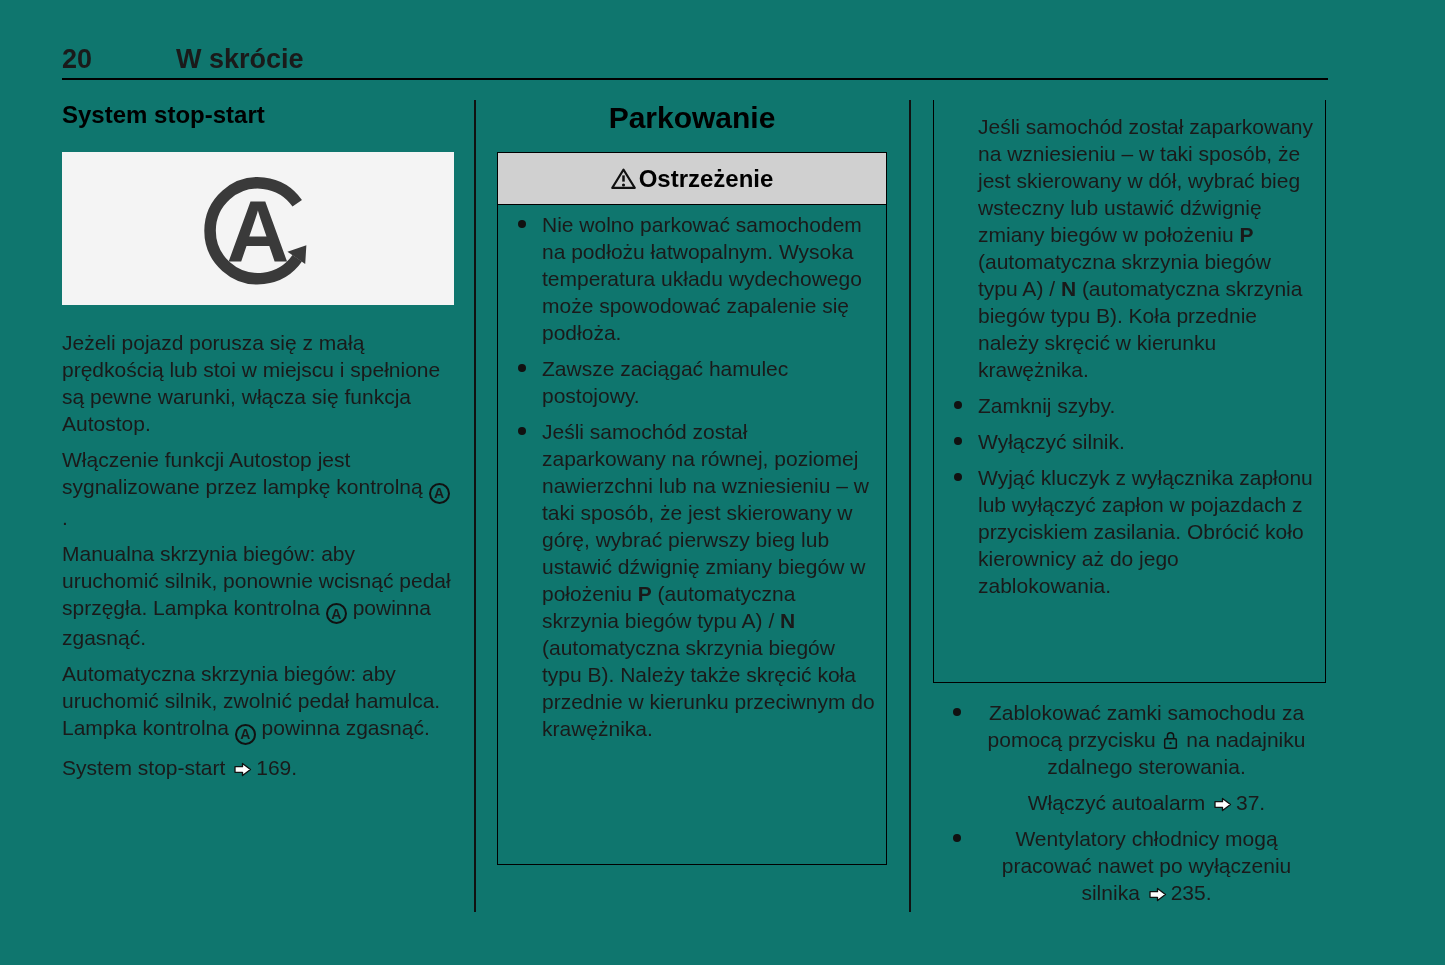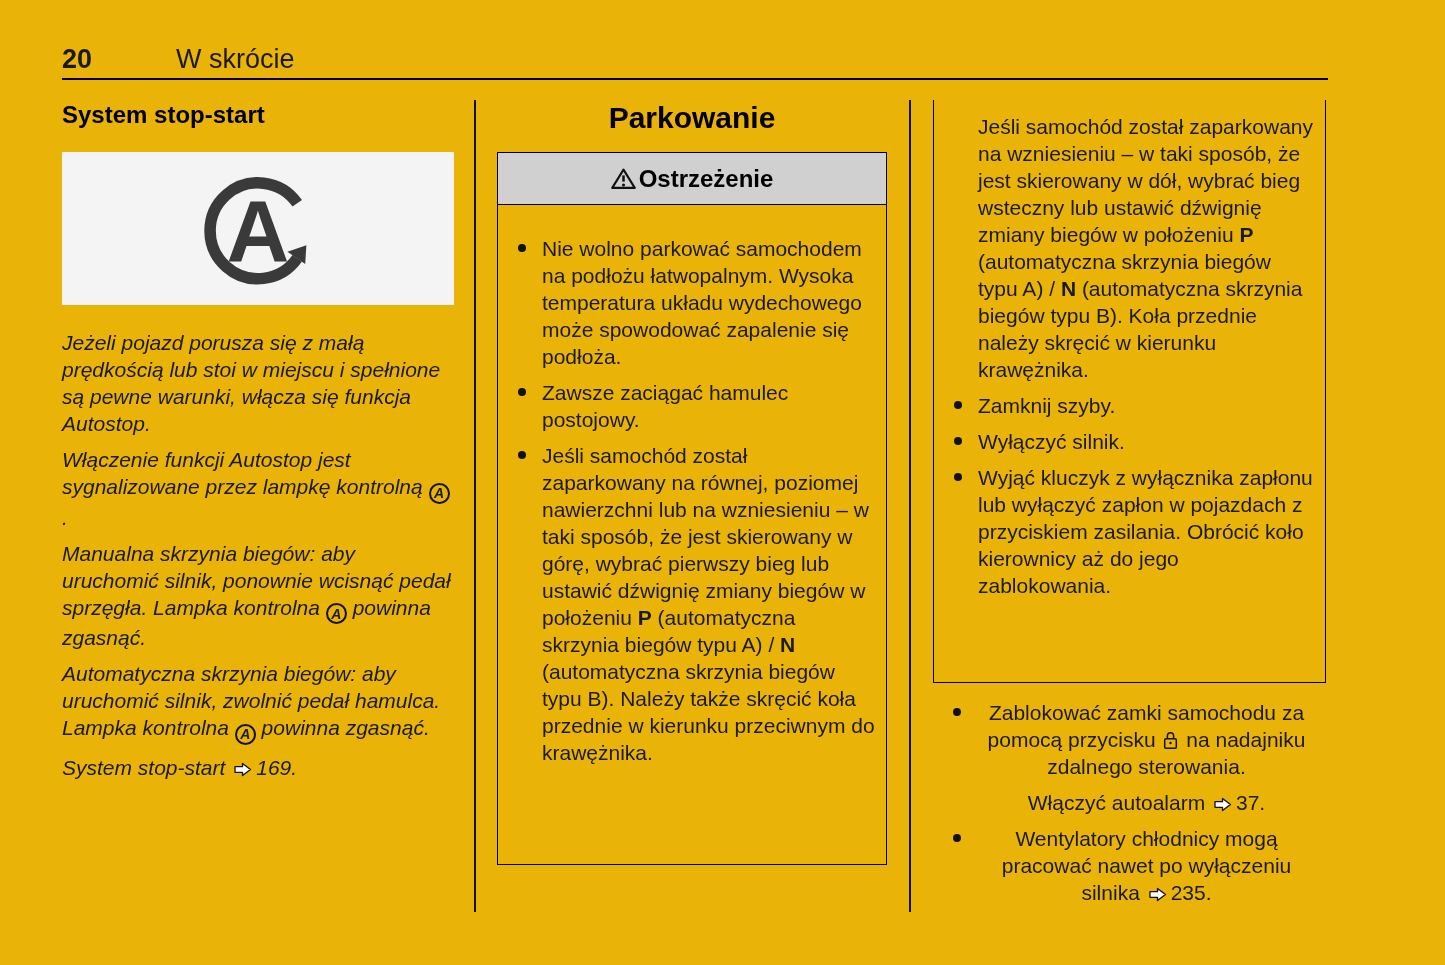--- a/index.html
+++ b/index.html
@@ -1,62 +1,62 @@
 <!DOCTYPE html>
 <html><head>
 <meta charset="utf-8">
 <style>
   * { box-sizing: border-box; }
   html,body { margin:0; padding:0; background:#ffffff; }
   .page {
     position: relative;
     width: 1445px; height: 965px;
-    background: #eab308;
+    background: #0f766e;
     font-family: "Liberation Sans", sans-serif;
     color: #1a1a1a;
     overflow: hidden;
   }
   .pnum  { position:absolute; left:62px;  top:44px; font-size:27px; font-weight:bold; }
-  .ptitle{ position:absolute; left:176px; top:44px; font-size:27px; font-weight:normal; }
+  .ptitle{ position:absolute; left:176px; top:44px; font-size:27px; font-weight:bold; }
   .hrule { position:absolute; left:62px; top:78px; width:1266px; height:2px; background:#000; }
   .vdiv  { position:absolute; top:100px; height:812px; width:2px; background:#111; }
 
   .col { position:absolute; top:100px; }
   .col1 { left:62px;  width:392px; }
   .col2 { left:497px; width:390px; }
   .col3 { left:933px; width:393px; }
 
   h2.small-head { margin:0 0 22px 0; font-size:24px; line-height:30px; font-weight:bold; color:#000; }
   h1.big-head   { margin:0 0 16px 0; font-size:30px; line-height:36px; font-weight:bold; color:#000;text-align:center; }
 
   .figure {
     width:100%; height:153px; margin:0 0 24px 0;
     background:#f4f4f4;
     display:flex; align-items:center; justify-content:center;
   }
 
-  p.body { margin:0 0 9px 0; font-size:21px; line-height:27px;font-style:italic; }
+  p.body { margin:0 0 9px 0; font-size:21px; line-height:27px; }
 
   .ind {
     display:inline-flex; align-items:center; justify-content:center;
     width:21px; height:21px; border:2px solid #111; border-radius:50%;
     font-size:14px; font-weight:bold; line-height:1;
     vertical-align:-4px;
   }
 
   .arr { vertical-align:-2px; margin:0 4px 0 2px; }
   .lockicon { vertical-align:-3px; margin:0 2px; }
 
   .warnbox { border:1.5px solid #000; min-height:713px; }
   .warnhead {
     height:52px; background:#d0d0d0; border-bottom:1.5px solid #000;
     display:flex; align-items:center; justify-content:center; gap:3px;
     font-size:24px; font-weight:bold; color:#000;
   }
-  .warnbody { padding:30px 10px 8px 10px; }
+  .warnbody { padding:6px 10px 8px 10px; }
 
   .contbox {
     border-left:1.5px solid #000; border-right:1.5px solid #000; border-bottom:1.5px solid #000;
     min-height:583px; padding:13px 10px 20px 10px;
   }
   .afterbox { padding:0 10px; margin-top:16px;text-align:center; }
 
   .bullet { position:relative; padding-left:34px; margin:0 0 9px 0; font-size:21px; line-height:27px; }
   .dot { position:absolute; left:10px; top:9px; width:8px; height:8px; background:#111; border-radius:50%; }
   .cont { padding-left:34px; margin:0 0 9px 0; font-size:21px; line-height:27px; }

